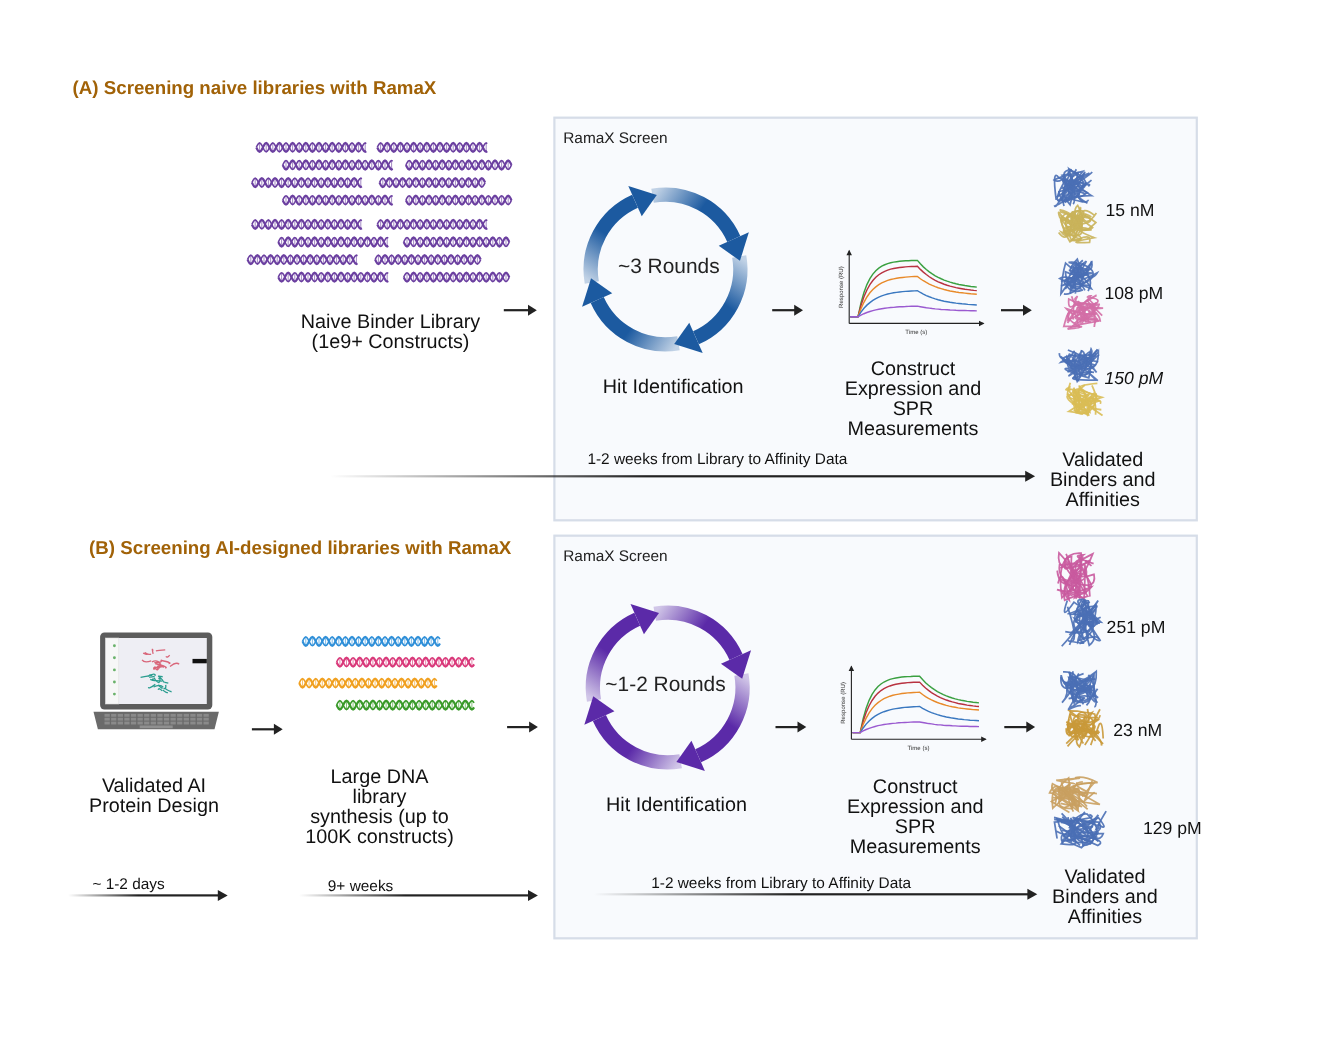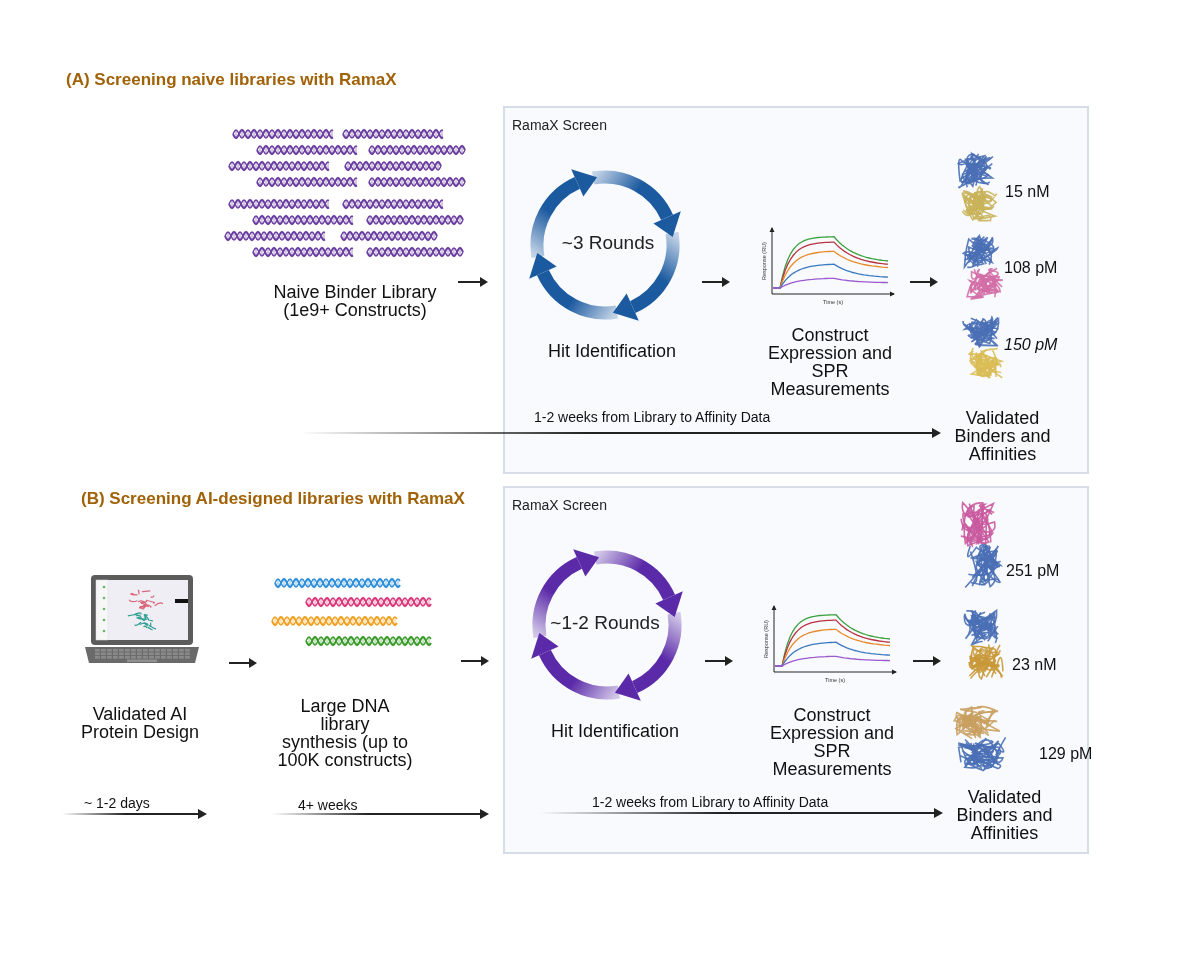--- a/index.html
+++ b/index.html
@@ -1246,21 +1246,21 @@
       <path d="M44.3 40.1 Q15.7 73.7 50.6 66.8 Q14.9 58.7 56.8 45.6 Q67.0 58.6 55.8 51.3" stroke="#4a6fb5" stroke-width="1.6" fill="none" opacity="0.9"></path>
       <path d="M35.8 52.2 Q19.0 65.4 28.7 62.5 Q15.3 70.2 39.0 63.2 Q50.7 70.5 23.1 41.5" stroke="#4a6fb5" stroke-width="1.6" fill="none" opacity="0.9"></path>
       <path d="M34.8 64.7 Q36.7 49.8 16.3 46.9 Q21.1 47.5 56.7 49.3 Q66.1 63.8 23.5 56.9" stroke="#4a6fb5" stroke-width="1.6" fill="none" opacity="0.9"></path>
       <path d="M28.9 44.8 Q32.2 68.9 49.4 69.1 Q66.3 45.7 41.2 72.6 Q18.5 62.7 32.8 66.9" stroke="#4a6fb5" stroke-width="1.6" fill="none" opacity="0.9"></path>
     </g>
   </svg>
 <div class="aff" style="left:1021px; top:745px;margin-left:18px;">129 pM</div>
 
 <div class="arrow-label" style="left:84px; top:795px;">~ 1-2 days</div>
 <div class="long-arrow" style="left:62px; top:813px; width:142px;"></div>
-<div class="arrow-label" style="left:298px; top:797px;">4+ weeks</div>
+<div class="arrow-label" style="left:298px; top:797px;">9+ weeks</div>
 <div class="long-arrow" style="left:272px; top:813px; width:214px;"></div>
 <div class="arrow-label" style="left:592px; top:794px;">1-2 weeks from Library to Affinity Data</div>
 <div class="long-arrow" style="left:540px; top:812px; width:400px;"></div>
 <div class="caption" style="left:952px; top:788px; width:105px;">
   <div>Validated</div>
   <div>Binders and</div>
   <div>Affinities</div>
 </div>
 
 </body></html>

